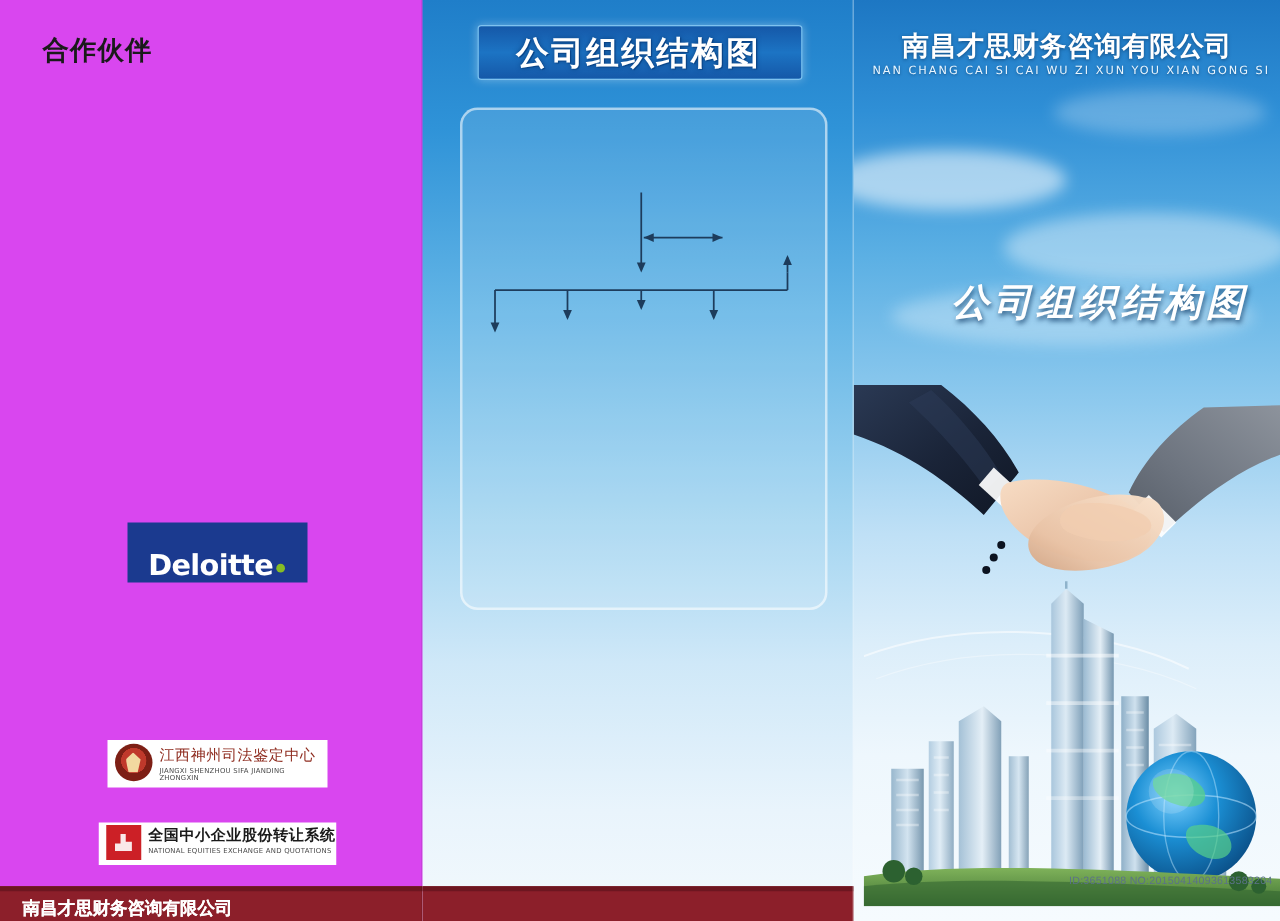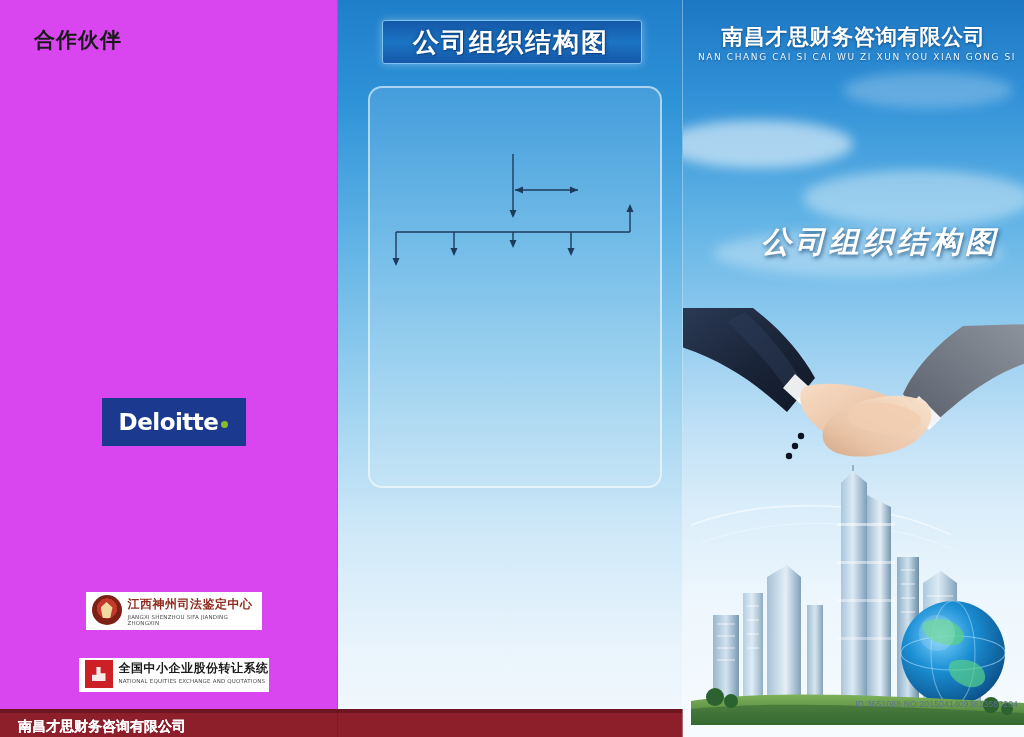--- a/index.html
+++ b/index.html
@@ -91,25 +91,25 @@
   }
   #logo-kingdee .kd-sub {
     position: absolute; left: 93px; top: 20px;
     font-family: "DejaVu Sans", sans-serif;
     font-size: 5px; color: #6b6b6b;
     letter-spacing: 0.3px;
   }
 
   
   #logo-deloitte {
-    top: 398px;
+    top: 418px;
     width: 144px; height: 48px;
     background: #1b3a8f;
     display: flex;
-    align-items: center;
+    align-items: flex-end;
     justify-content: center;
   }
   #logo-deloitte .dl-text {
     font-family: "DejaVu Sans", sans-serif;
     font-weight: bold;
     font-size: 23px;
     color: #ffffff;
     letter-spacing: -0.5px;
   }
   #logo-deloitte .dl-dot {
@@ -194,21 +194,21 @@
   #logo-shenzhou .sz-mark:after {
     content: "";
     position: absolute; left: 9px; top: 7px;
     width: 12px; height: 16px;
     background: #f2d9a0;
     clip-path: polygon(50% 0, 100% 35%, 80% 100%, 20% 100%, 0 35%);
   }
   #logo-shenzhou .sz-cn {
     position: absolute; left: 42px; top: 4px;
     font-family: "DejaVu Sans", sans-serif;
-    font-weight: bold;
+    font-weight: normal;
     font-size: 12px; color: #8e2b1e;
     letter-spacing: 0.5px;
   }
   #logo-shenzhou .sz-en {
     position: absolute; left: 42px; top: 22px;
     font-family: "DejaVu Sans", sans-serif;
     font-size: 5.5px; color: #4a4a4a;
     letter-spacing: 0.2px;
   }
 

